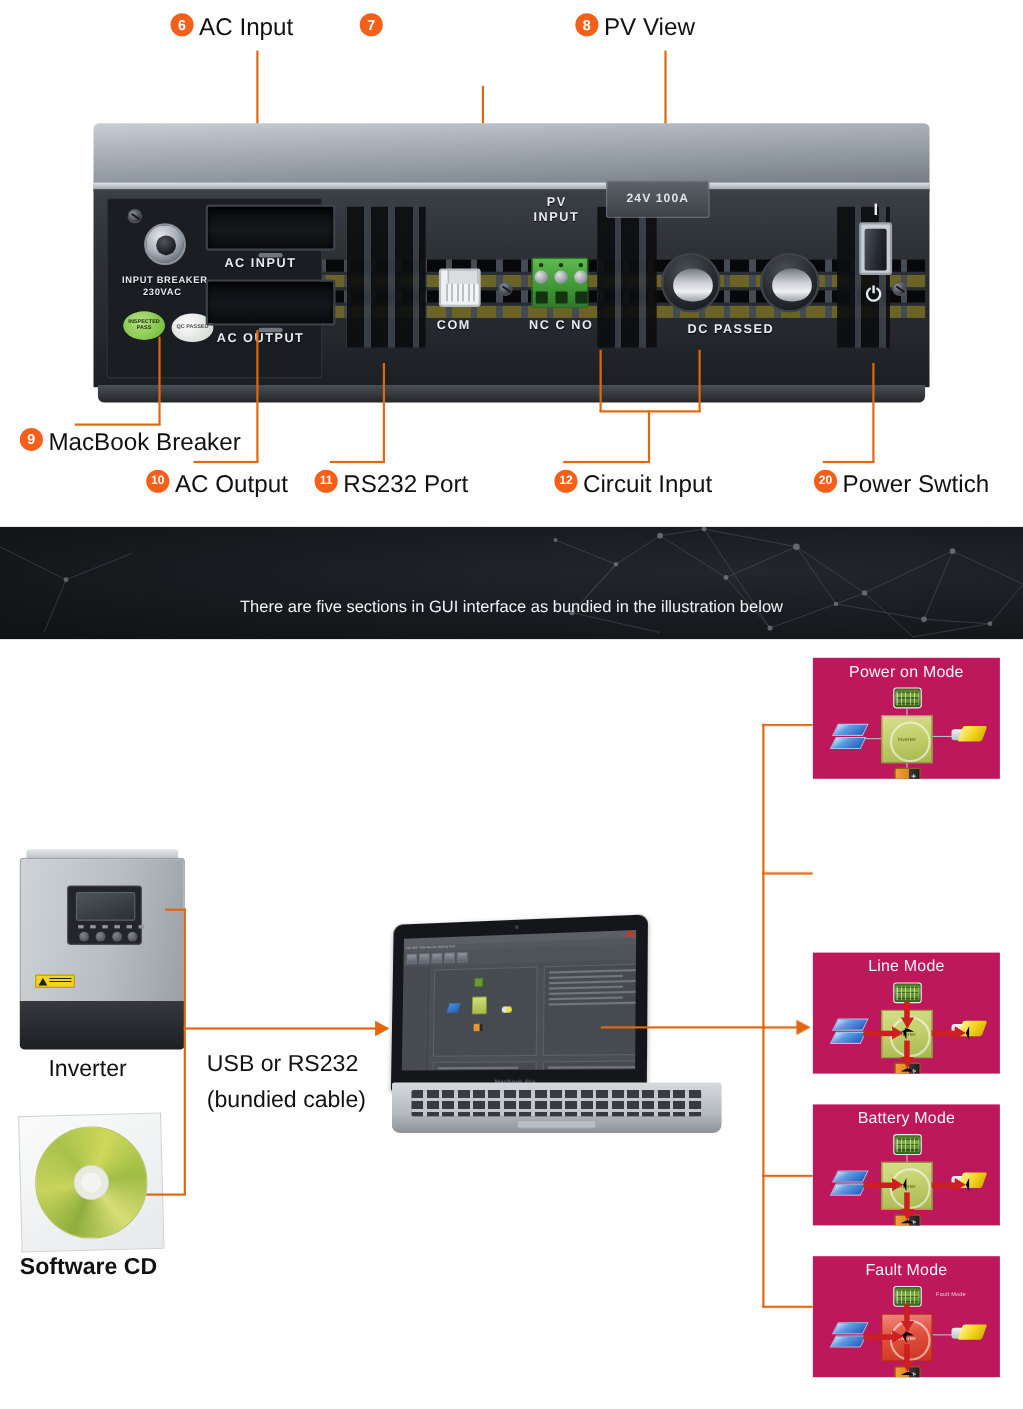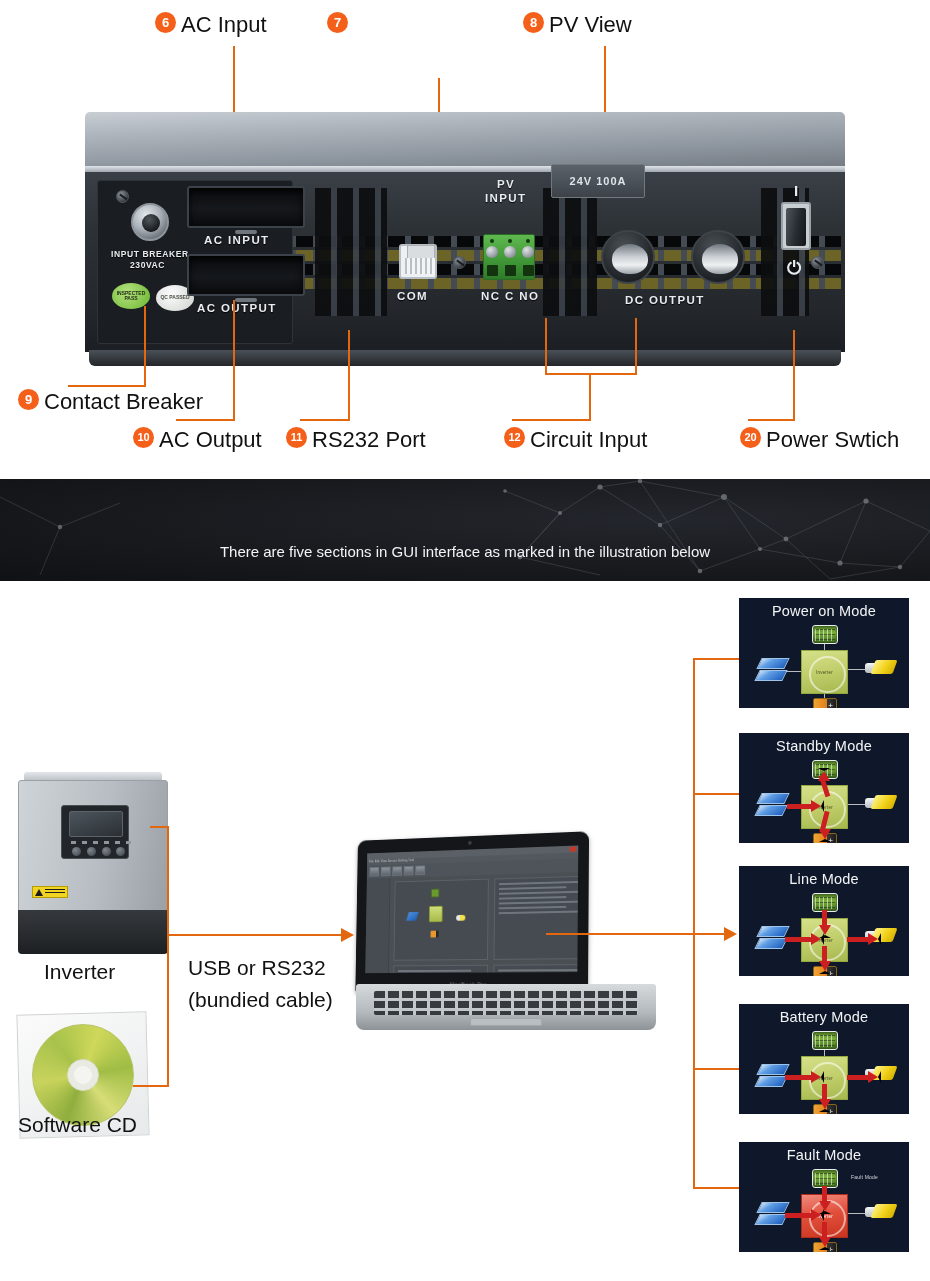--- a/index.html
+++ b/index.html
@@ -284,21 +284,21 @@
   .gui-flow{ position:absolute; }
   .gf-sun{ position:absolute; width:9px; height:9px; background:#6a9a2f; border:1px solid #4d7320; border-radius:1px; }
   .gf-inv{ position:absolute; width:15px; height:17px; background:linear-gradient(180deg,#cfdd7a,#a8bb4b); border:1px solid #8a9b38; border-radius:1px; }
   .gf-pv{ position:absolute; width:11px; height:9px; background:linear-gradient(140deg,#4f8fe0,#1f5fb5); transform:skewX(-18deg); }
   .gf-bat{ position:absolute; width:9px; height:7px; background:linear-gradient(90deg,#e8962e 70%,#2a2a2a 70%); border-radius:1px; }
   .gf-bulb{ position:absolute; width:10px; height:6px; background:linear-gradient(90deg,#e6e9ec 40%,#f2e14a 40%); border-radius:3px; }
 
   
   .mode-card{
     position:absolute; width:170px; height:110px;
-    background:#0f172a; overflow:hidden;
+    background:#be185d; overflow:hidden;
   }
   .mode-title{
     position:absolute; left:0; right:0; top:5px; text-align:center;
     color:#f3f4f5; font-size:14.5px; letter-spacing:.2px;
   }
   .mc-stage{ position:absolute; left:0; top:26px; width:170px; height:84px; }
   .mc-grid{
     position:absolute; left:73px; top:1px; width:26px; height:19px;
     background:linear-gradient(180deg,#4e7a24,#7db23c 40%,#3e6b1c);
     border:1.5px solid #e9eef0; border-radius:3px;
@@ -451,21 +451,21 @@
       <div class="ptxt" style="left:396px; top:118px;">NC C NO</div>
 
       <div class="vent-band" style="left:458px; top:16px; width:54px; height:128px;"></div>
 
       <div class="ptxt" style="left:412px; top:6px;">PV</div>
       <div class="ptxt" style="left:400px; top:20px;">INPUT</div>
       <div class="pv-sticker" style="left:466px; top:-8px; width:94px; height:34px;">24V 100A</div>
 
       <div class="dc-term" style="left:516px; top:58px;"></div>
       <div class="dc-term" style="left:606px; top:58px;"></div>
-      <div class="ptxt" style="left:540px; top:122px;">DC  OUTPUT</div>
+      <div class="ptxt" style="left:540px; top:122px;">DC  PASSED</div>
 
       <div class="vent-band" style="left:676px; top:16px; width:48px; height:128px;"></div>
 
       <div class="sym" style="left:709px; top:10px;">I</div>
       <div class="rocker" style="left:696px; top:30px;"></div>
       <div class="sym" style="left:702px; top:86px; font-size:18px;">⏻</div>
     </div>
     <div class="chassis-foot"></div>
   </div>
 
@@ -483,21 +483,21 @@
   <div class="abs hline" style="left:545px; top:373px; width:92px;"></div>
   <div class="abs vline" style="left:589px; top:373px; height:46px;"></div>
   <div class="abs hline" style="left:512px; top:419px; width:79px;"></div>
 
   <div class="abs vline" style="left:793px; top:330px; height:90px;"></div>
   <div class="abs hline" style="left:748px; top:419px; width:47px;"></div>
 
   <div class="abs" style="left:18px; top:389px;">
     <div class="calloutlbl">
       <span class="badge">9</span>
-      <span>Contact Breaker</span>
+      <span>MacBook Breaker</span>
     </div>
   </div>
   <div class="abs" style="left:133px; top:427px;">
     <div class="calloutlbl">
       <span class="badge" style="font-size:11px;text-align:right;">10</span>
       <span>AC Output</span>
     </div>
   </div>
   <div class="abs" style="left:286px; top:427px;">
     <div class="calloutlbl">
@@ -545,21 +545,21 @@
       <circle cx="700" cy="92" r="2.3"></circle>
         <circle cx="840" cy="84" r="2.6"></circle>
       <circle cx="560" cy="34" r="2"></circle>
         <circle cx="640" cy="2" r="2.2"></circle>
       <circle cx="520" cy="78" r="2.4"></circle>
         <circle cx="505" cy="12" r="1.8"></circle>
       <circle cx="900" cy="88" r="2.2"></circle>
         <circle cx="60" cy="48" r="2.2"></circle>
     </g>
   </svg>
-  <div id="banner-sub">There are five sections in GUI interface as marked in the illustration below</div>
+  <div id="banner-sub">There are five sections in GUI interface as bundied in the illustration below</div>
 </div>
 
 <div class="abs" id="section-diagram" style="left:0; top:581px; width:930px; height:700px;">
 
   <div class="abs" style="left:18px; top:191px; width:150px; height:186px;">
     <div class="inv-top" style="left:6px; top:0; width:138px; height:9px;"></div>
     <div class="inv-body" style="left:0; top:8px; width:150px; height:132px;">
       <div class="inv-lcdpanel" style="left:42px; top:24px; width:68px; height:54px;">
         <div class="inv-screen" style="left:7px; top:5px; width:54px; height:26px;"></div>
         <div class="inv-leds" style="left:9px; top:35px;">
@@ -581,21 +581,21 @@
       </div>
     </div>
     <div class="inv-base" style="left:0; top:138px; width:150px; height:44px;"></div>
   </div>
   <div class="diagram-label" style="left:44px; top:379px;">Inverter</div>
 
   <div class="abs" style="left:18px; top:432px; width:132px; height:126px;">
     <div class="cd-sleeve" style="left:0; top:0; width:130px; height:124px;"></div>
     <div class="cd-disc" style="left:14px; top:11px; width:102px; height:102px;"></div>
   </div>
-  <div class="diagram-label" style="left:18px; top:532px;">Software CD</div>
+  <div class="diagram-label" style="left:18px; top:559px;font-weight:bold;">Software CD</div>
 
   <div class="abs vline" style="left:167px; top:245px; height:260px;"></div>
   <div class="abs hline" style="left:150px; top:245px; width:19px;"></div>
   <div class="abs hline" style="left:133px; top:504px; width:36px;"></div>
   <div class="abs hline" style="left:167px; top:353px; width:177px;"></div>
   <div class="arrow-r" style="left:341px; top:347px;"></div>
 
   <div class="diagram-label" style="left:188px; top:375px;">USB or RS232</div>
   <div class="diagram-label" style="left:188px; top:407px;">(bundied cable)</div>
 
@@ -682,46 +682,20 @@
         <div class="mc-invlbl">Inverter</div>
       </div>
       <div class="mc-bat"></div>
       <div class="mc-bulb">
           <span class="cap"></span>
           <span class="glass"></span>
         </div>
     </div>
   </div>
 
-  <div class="mode-card" style="left:739px; top:152px;">
-    <div class="mode-title">Standby Mode</div>
-    <div class="mc-stage">
-      <div class="mc-wire" style="left:108px; top:45px; width:22px; height:1px;"></div>
-      <div class="mc-grid"></div>
-      <div class="mc-pv">
-          <i></i>
-          <i></i>
-        </div>
-      <div class="mc-inv">
-        <div class="mc-invlbl">Inverter</div>
-      </div>
-      <div class="mc-bat"></div>
-      <div class="mc-bulb">
-          <span class="cap"></span>
-          <span class="glass"></span>
-        </div>
-
-      <div class="flow" style="left:48px; top:45px; width:26px; height:5px;"></div>
-      <div class="arrowhead" style="left:72px; top:41px; border-top:6px solid transparent; border-bottom:6px solid transparent; border-left:10px solid #cc1f1f;"></div>
-      <div class="flow" style="left:83px; top:16px; width:5px; height:22px; transform:rotate(-18deg);"></div>
-      <div class="arrowhead" style="left:79px; top:9px; border-left:6px solid transparent; border-right:6px solid transparent; border-bottom:10px solid #cc1f1f;"></div>
-      <div class="flow" style="left:83px; top:52px; width:5px; height:22px; transform:rotate(14deg);"></div>
-      <div class="arrowhead" style="left:80px; top:70px; border-left:6px solid transparent; border-right:6px solid transparent; border-top:10px solid #cc1f1f;"></div>
-    </div>
-  </div>
 
   <div class="mode-card" style="left:739px; top:423px;">
     <div class="mode-title">Battery Mode</div>
     <div class="mc-stage">
       <div class="mc-wire" style="left:85px; top:20px; width:1px; height:8px;"></div>
       <div class="mc-grid"></div>
       <div class="mc-pv">
           <i></i>
           <i></i>
         </div>

